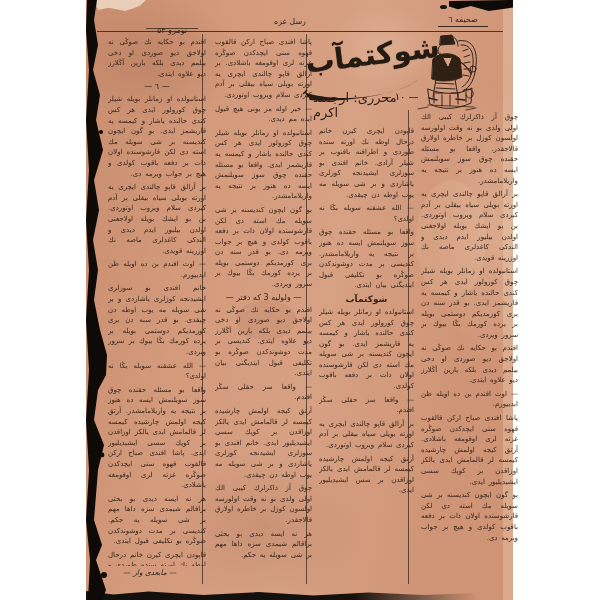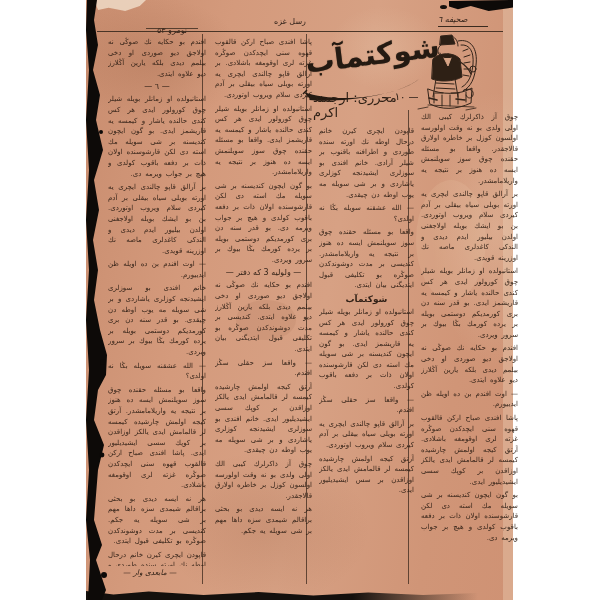--- a/index.html
+++ b/index.html
@@ -22,21 +22,21 @@
     clip-path:polygon(0 10%,100% 0,100% 68%,62% 100%,34% 55%,14% 85%,0 60%);}
   .ink-blob-tr{position:absolute;right:66px;top:5px;width:7px;height:4px;background:#17110d;border-radius:50%;}
   .ink-band-bottom{position:absolute;left:0;bottom:0;width:392px;height:10px;
     background:linear-gradient(to right,#14100d 0%,#14100d 68%,rgba(20,16,13,0) 100%);
     clip-path:polygon(0 10%,7% 45%,16% 15%,30% 50%,44% 20%,58% 55%,72% 25%,86% 50%,100% 30%,100% 100%,0 100%);}
   
   .hdr{position:absolute;top:0;left:0;width:100%;height:33px;color:#33231a;}
   .hdr span{position:absolute;font-size:8px;white-space:nowrap;}
   .hdr .h-left{left:58px;top:26px;width:56px;text-align:center;}
   .hdr .h-center{left:188px;top:17px;width:60px;}
-  .hdr .h-right{left:352px;top:15px;width:50px;font-style:italic;}
+  .hdr .h-right{left:352px;top:15px;width:50px;text-align:center;}
   .u-right{position:absolute;left:352px;top:26px;width:50px;height:1px;background:#3a2a1e;}
   .u-left{position:absolute;left:60px;top:28px;width:52px;height:1px;background:#3a2a1e;opacity:.8;}
   .hdr-rule{position:absolute;left:11px;top:31px;width:406px;height:1px;background:#3b2a1e;opacity:.9;}
   
   .sep{position:absolute;width:1px;background:rgba(52,35,24,.72);top:34px;height:550px;}
   .sep1{left:116px;} .sep2{left:220px;} .sep3{left:322px;top:110px;height:474px;}
   
   .masthead{position:absolute;left:213px;top:33px;width:182px;height:92px;color:#2c1f16;}
   .m-title{position:absolute;left:6px;top:6px;width:112px;font-size:29px;font-weight:bold;
     transform:rotate(-7deg);white-space:nowrap;text-align:center;color:#241a12;
@@ -138,20 +138,21 @@
       <p>— الله عشقنه سويله بڭا نه اولدی؟</p>
       <p>واقعا بو مسئله حقنده چوق سوز سويلنمش ايسه ده هنوز بر نتيجه يه واريلامامشدر. كنديسی بر مدت دوشوندكدن صوڭره بو تكليفی قبول ايتديگنی بيان ايتدی.</p>
       <div class="bold">شوكتمآب</div>
       <p>استانبولده او زمانلر بويله شيلر چوق كورولور ايدی هر كس كندی حالنده ياشار و كيمسه يه قاريشمز ايدی. بو گون ایچون كنديسنه بر شی سويله مك استه دی لكن قارشوسنده اولان ذات بر دفعه باقوب كولدی.</p>
       <p>— واقعا سز حقلی سڭز افندم.</p>
       <p>بر آرالق قاپو چالندی ايچرى يه اورته بويلی سياه بيقلی بر آدم كيردی سلام ويروب اوتوردی.</p>
       <p>آرتق كيجه اولمش چارشيده كيمسه لر قالمامش ايدی يالكز اوزاقدن بر سس ايشيديليور ايدی.</p>
     </div>
   <div class="col col3">
       <p>پاشا افندی صباح اركن قالقوب قهوه سنی ايچدكدن صوڭره غزته لری اوقومغه باشلادی. بر آرالق قاپو چالندی ايچرى يه اورته بويلی سياه بيقلی بر آدم كيردی سلام ويروب اوتوردی.</p>
+      <p>— خير اوله مز بونی هيچ قبول ايده مم ديدی.</p>
       <p>استانبولده او زمانلر بويله شيلر چوق كورولور ايدی هر كس كندی حالنده ياشار و كيمسه يه قاريشمز ايدی. واقعا بو مسئله حقنده چوق سوز سويلنمش ايسه ده هنوز بر نتيجه يه واريلامامشدر.</p>
       <p>بو گون ایچون كنديسنه بر شی سويله مك استه دی لكن قارشوسنده اولان ذات بر دفعه باقوب كولدی و هيچ بر جواب ويرمه دی. بو قدر سنه دن بری كورمديكم دوستمی بويله بر يرده كورمك بڭا بيوك بر سرور ويردی.</p>
       <div class="divider">— ولوليه 3 كه دفتر —</div>
       <p>افندم بو حكايه نك صوڭی نه اولاجق ديو صوردی او دخی بيلمم ديدی بلكه يارين آڭلارز ديو علاوه ايتدی. كنديسی بر مدت دوشوندكدن صوڭره بو تكليفی قبول ايتديگنی بيان ايتدی.</p>
       <p>— واقعا سز حقلی سڭز افندم.</p>
       <p>آرتق كيجه اولمش چارشيده كيمسه لر قالمامش ايدی يالكز اوزاقدن بر كوپك سسی ايشيديليور ايدی. خانم افندی بو سوزلری ايشيدنجه كوزلری ياشاردی و بر شی سويله مه يوب اوطه دن چيقدی.</p>
       <p>چوق آز ذاكرلرك كيبی الك اولی ولدی بو نه وقت اولورسه اولسون كوزل بر خاطره اولارق قالاجقدر.</p>
       <p>هر نه ايسه ديدی بو بحثی براقالم شيمدی سزه داها مهم بر شی سويله يه جكم.</p>
     </div>
   <div class="col col4">

